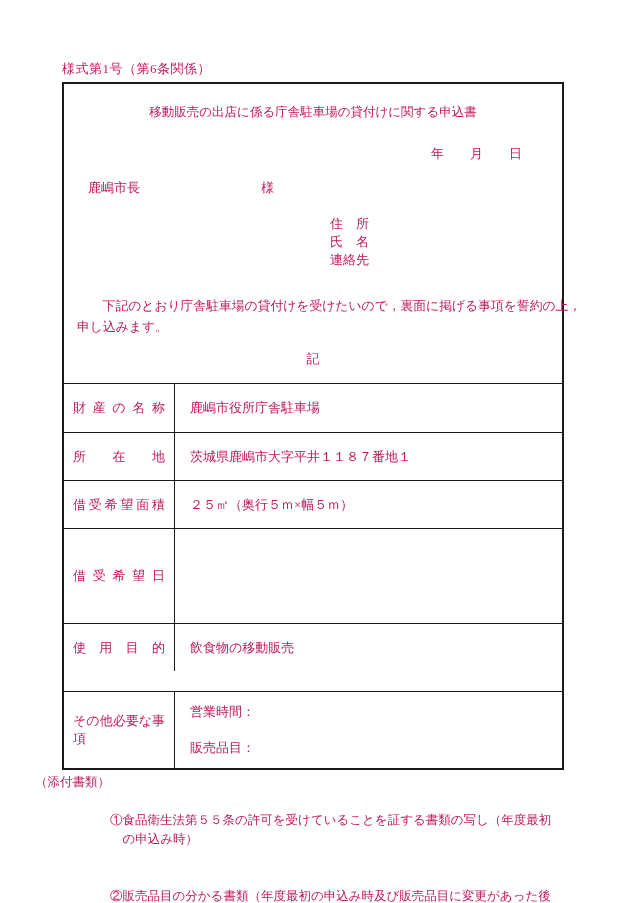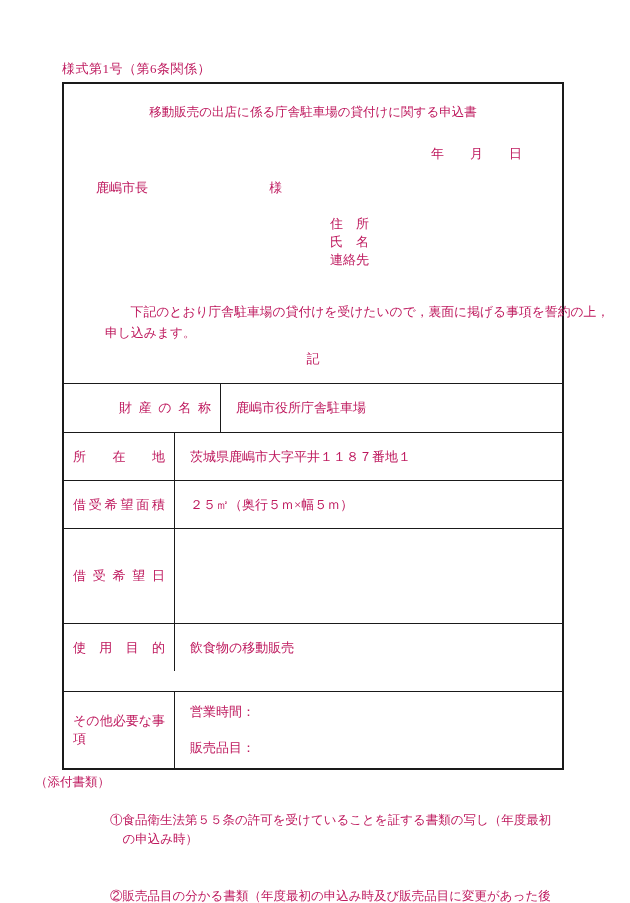--- a/index.html
+++ b/index.html
@@ -9,31 +9,31 @@
     overflow:hidden;
   }
   .form-number{position:absolute;left:62px;top:60px;font-size:13px;letter-spacing:.5px;}
   .box{
     position:absolute;left:62px;top:82px;width:502px;height:688px;
     border:2px solid #1a1a1a;box-sizing:border-box;
   }
   .title{position:absolute;top:20px;left:0;right:0;text-align:center;font-size:12.5px;}
   .title .u{text-underline-offset:4px;}
   .date-line{position:absolute;top:61px;right:40px;font-size:13px;}
-  .addressee-row{position:absolute;top:95px;left:32px;font-size:13px;}
+  .addressee-row{position:absolute;top:95px;left:24px;font-size:13px;}
   .honorific{margin-left:118px;}
   .applicant{position:absolute;top:131px;left:266px;font-size:13px;line-height:18px;}
-  .paragraph{position:absolute;top:218px;left:13px;font-size:12.8px;line-height:21px;white-space:pre;margin-left:28px;}
+  .paragraph{position:absolute;top:212px;left:13px;font-size:12.8px;line-height:21px;white-space:pre;}
   .record{position:absolute;top:266px;left:0;right:0;text-align:center;font-size:13px;}
   .detail-table{
     position:absolute;left:0;right:0;bottom:0;top:299px;
     border-top:1.5px solid #1a1a1a;display:flex;flex-direction:column;box-sizing:border-box;
   }
   .row{display:flex;box-sizing:border-box;border-top:1.5px solid #1a1a1a;}
-  .row:first-child{border-top:none;padding-left:46px;}
+  .row:first-child{border-top:none;}
   .r1,.r2,.r3,.r4{height:48px;}
   .r5{height:95px;}
   .r6{flex:1;margin-top:20px;}
   .lbl{
     flex:0 0 111px;width:111px;border-right:1.5px solid #1a1a1a;box-sizing:border-box;
     display:flex;align-items:center;padding:0 9px;font-size:13px;
   }
   .lbl span{width:100%;text-align:justify;text-align-last:justify;}
   .val{
     flex:1;display:flex;align-items:center;padding-left:15px;

